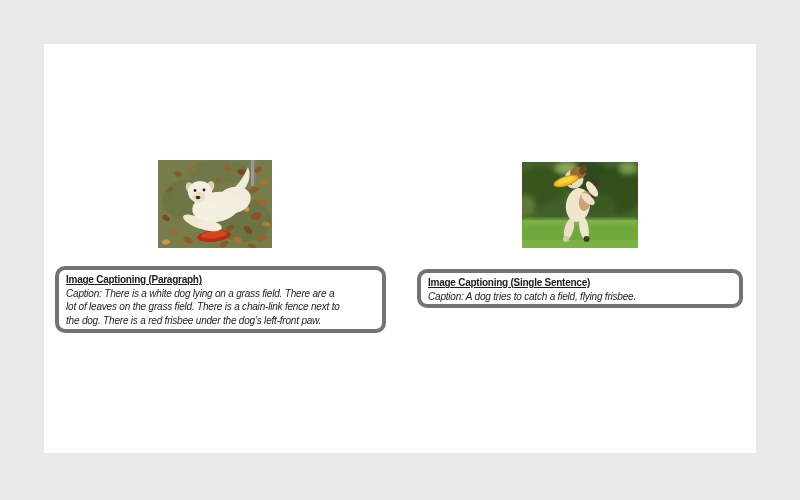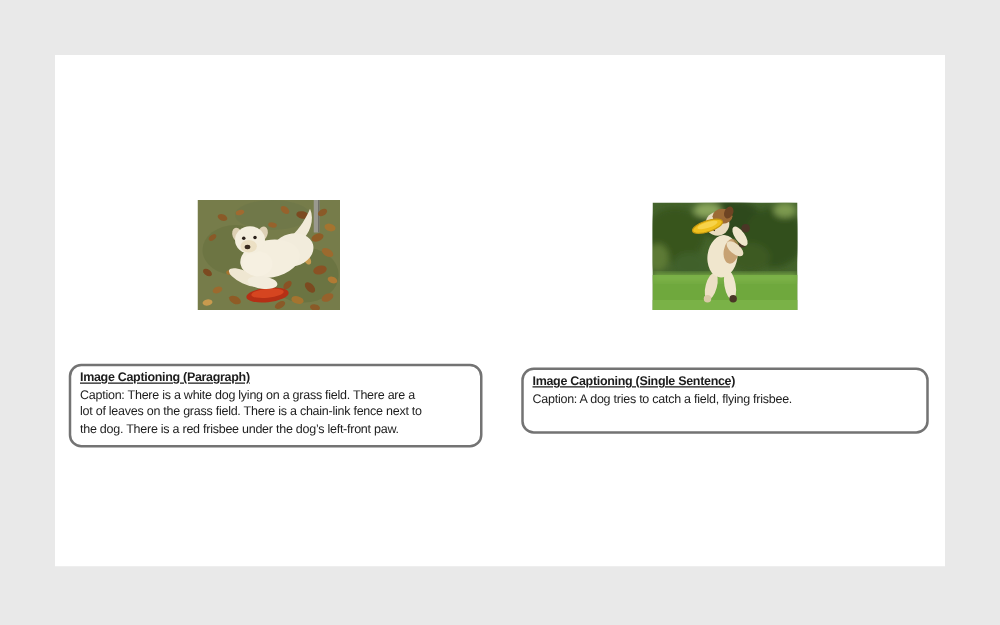--- a/index.html
+++ b/index.html
@@ -13,43 +13,43 @@
     position:absolute;left:44px;top:44px;width:712px;height:409px;
     background:#ffffff;
   }
   .photo{
     position:absolute;display:block;
   }
   .photo-1{left:114px;top:116px;width:114px;height:88px;}
   .photo-2{left:478px;top:118px;width:116px;height:86px;}
   .caption-box{
     position:absolute;
-    border:2px solid #737373;
+    border:4px solid #737373;
     border-radius:10px;
     background:#ffffff;
     box-sizing:border-box;
     padding:3px 7px 3px 7px;
     color:#1c1c1c;
-    margin-top:25px;
   }
   .caption-box-1{left:11px;top:222px;width:331px;height:67px;}
-  .caption-box-2{left:373px;top:225px;width:326px;height:53px;}
+  .caption-box-2{left:373px;top:225px;width:326px;height:39px;}
   .box-title{
     font-size:10px;
     font-weight:bold;
     text-decoration:underline;
     letter-spacing:-0.25px;
     line-height:13.5px;
     white-space:nowrap;
   }
   .box-caption{
     font-size:10px;
     letter-spacing:-0.2px;
     line-height:13.5px;
     white-space:pre-line;
+    font-style:italic;
   }
 </style>
 </head>
 <body>
 
 <div class="slide">
 
   <svg class="photo photo-1" viewBox="0 0 114 88" role="img" aria-label="white dog lying on a leaf-covered grass field with a red frisbee under its left-front paw, chain-link fence post behind">
     <rect width="114" height="88" fill="#767c4a"></rect>
     <ellipse cx="30" cy="40" rx="26" ry="20" fill="#67723f" opacity="0.6"></ellipse>

